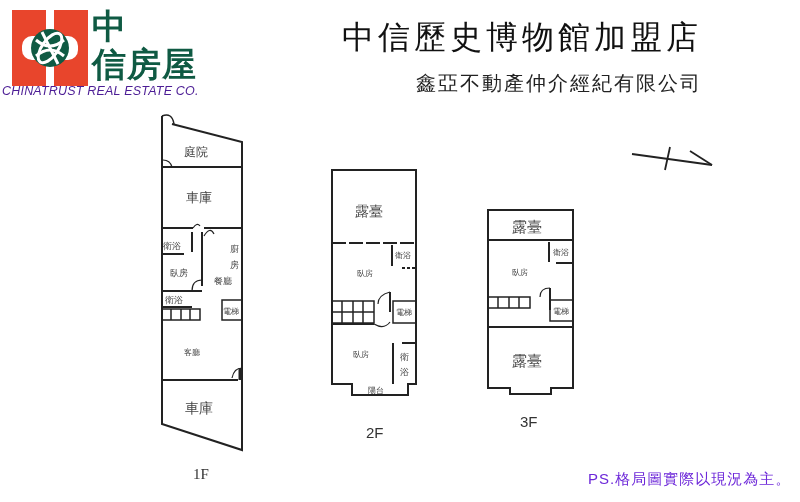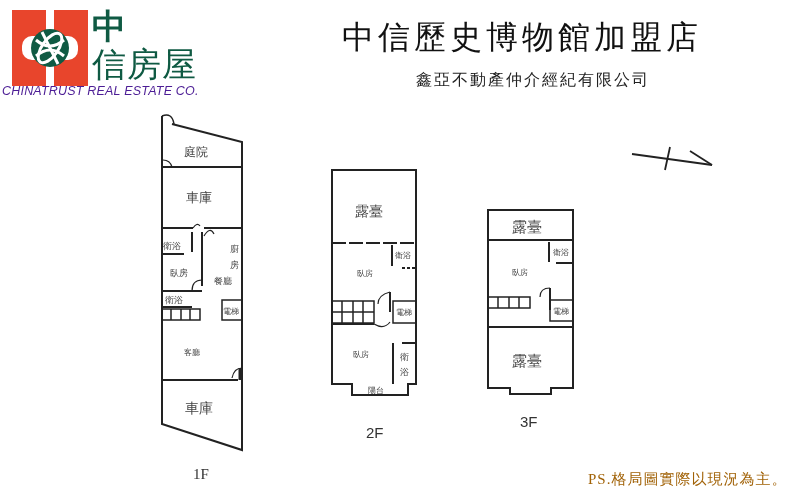--- a/index.html
+++ b/index.html
@@ -1,26 +1,26 @@
 <!DOCTYPE html>
 <html><head>
 <meta charset="utf-8">
 <style>
   html, body { margin:0; padding:0; background:#ffffff; }
   body { width:800px; height:502px; position:relative; overflow:hidden; font-family:"DejaVu Sans", sans-serif; }
   .logo { position:absolute; left:8px; top:10px; width:190px; height:88px; }
   .logo-mark { position:absolute; left:4px; top:0; width:76px; height:76px; }
   .logo-cn1 { position:absolute; left:84px; top:-2px; font-size:34px; color:#0f5a43; font-weight:bold; line-height:36px; }
-  .logo-cn2 { position:absolute; left:84px; top:36px; font-size:34px; color:#0f5a43; font-weight:normal; line-height:36px; letter-spacing:1px; }
+  .logo-cn2 { position:absolute; left:84px; top:36px; font-size:34px; color:#0f5a43; font-weight:bold; line-height:36px; letter-spacing:1px; }
   .logo-en { position:absolute; left:-6px; top:74px; font-size:12.5px; color:#4c1d95; white-space:nowrap; letter-spacing:0.2px; font-family:"Liberation Sans", sans-serif;font-style:italic; }
   .title { position:absolute; left:342px; top:16px; font-size:32px; letter-spacing:4px; color:#111; font-family:"DejaVu Serif", serif; white-space:nowrap; }
-  .subtitle { position:absolute; left:416px; top:70px; font-size:16px; letter-spacing:2px; color:#222; font-family:"DejaVu Serif", serif; white-space:nowrap; }
+  .subtitle { position:absolute; left:416px; top:70px; font-size:20px; letter-spacing:2px; color:#222; font-family:"DejaVu Serif", serif; white-space:nowrap; }
   .plan { position:absolute; left:0; top:0; width:800px; height:502px; }
   .floor-label { position:absolute; font-size:15px; color:#333; font-family:"Liberation Sans", sans-serif; }
-  .note { position:absolute; left:588px; top:470px; font-size:15px; color:#a16207; white-space:nowrap; font-family:Liberation Serif, serif; letter-spacing:1px; }
+  .note { position:absolute; left:588px; top:470px; font-size:15px; color:#6d28d9; white-space:nowrap; font-family:Liberation Sans, sans-serif; letter-spacing:1px; }
   svg text { font-family:"DejaVu Sans", sans-serif; fill:#444; }
 </style>
 </head>
 <body>
 
 <div class="logo">
   <svg class="logo-mark" viewBox="0 0 76 76">
     <rect x="0" y="0" width="34" height="76" fill="#e8452c"></rect>
     <rect x="42" y="0" width="34" height="76" fill="#e8452c"></rect>
     <rect x="10" y="26" width="56" height="24" rx="10" fill="#ffffff"></rect>

